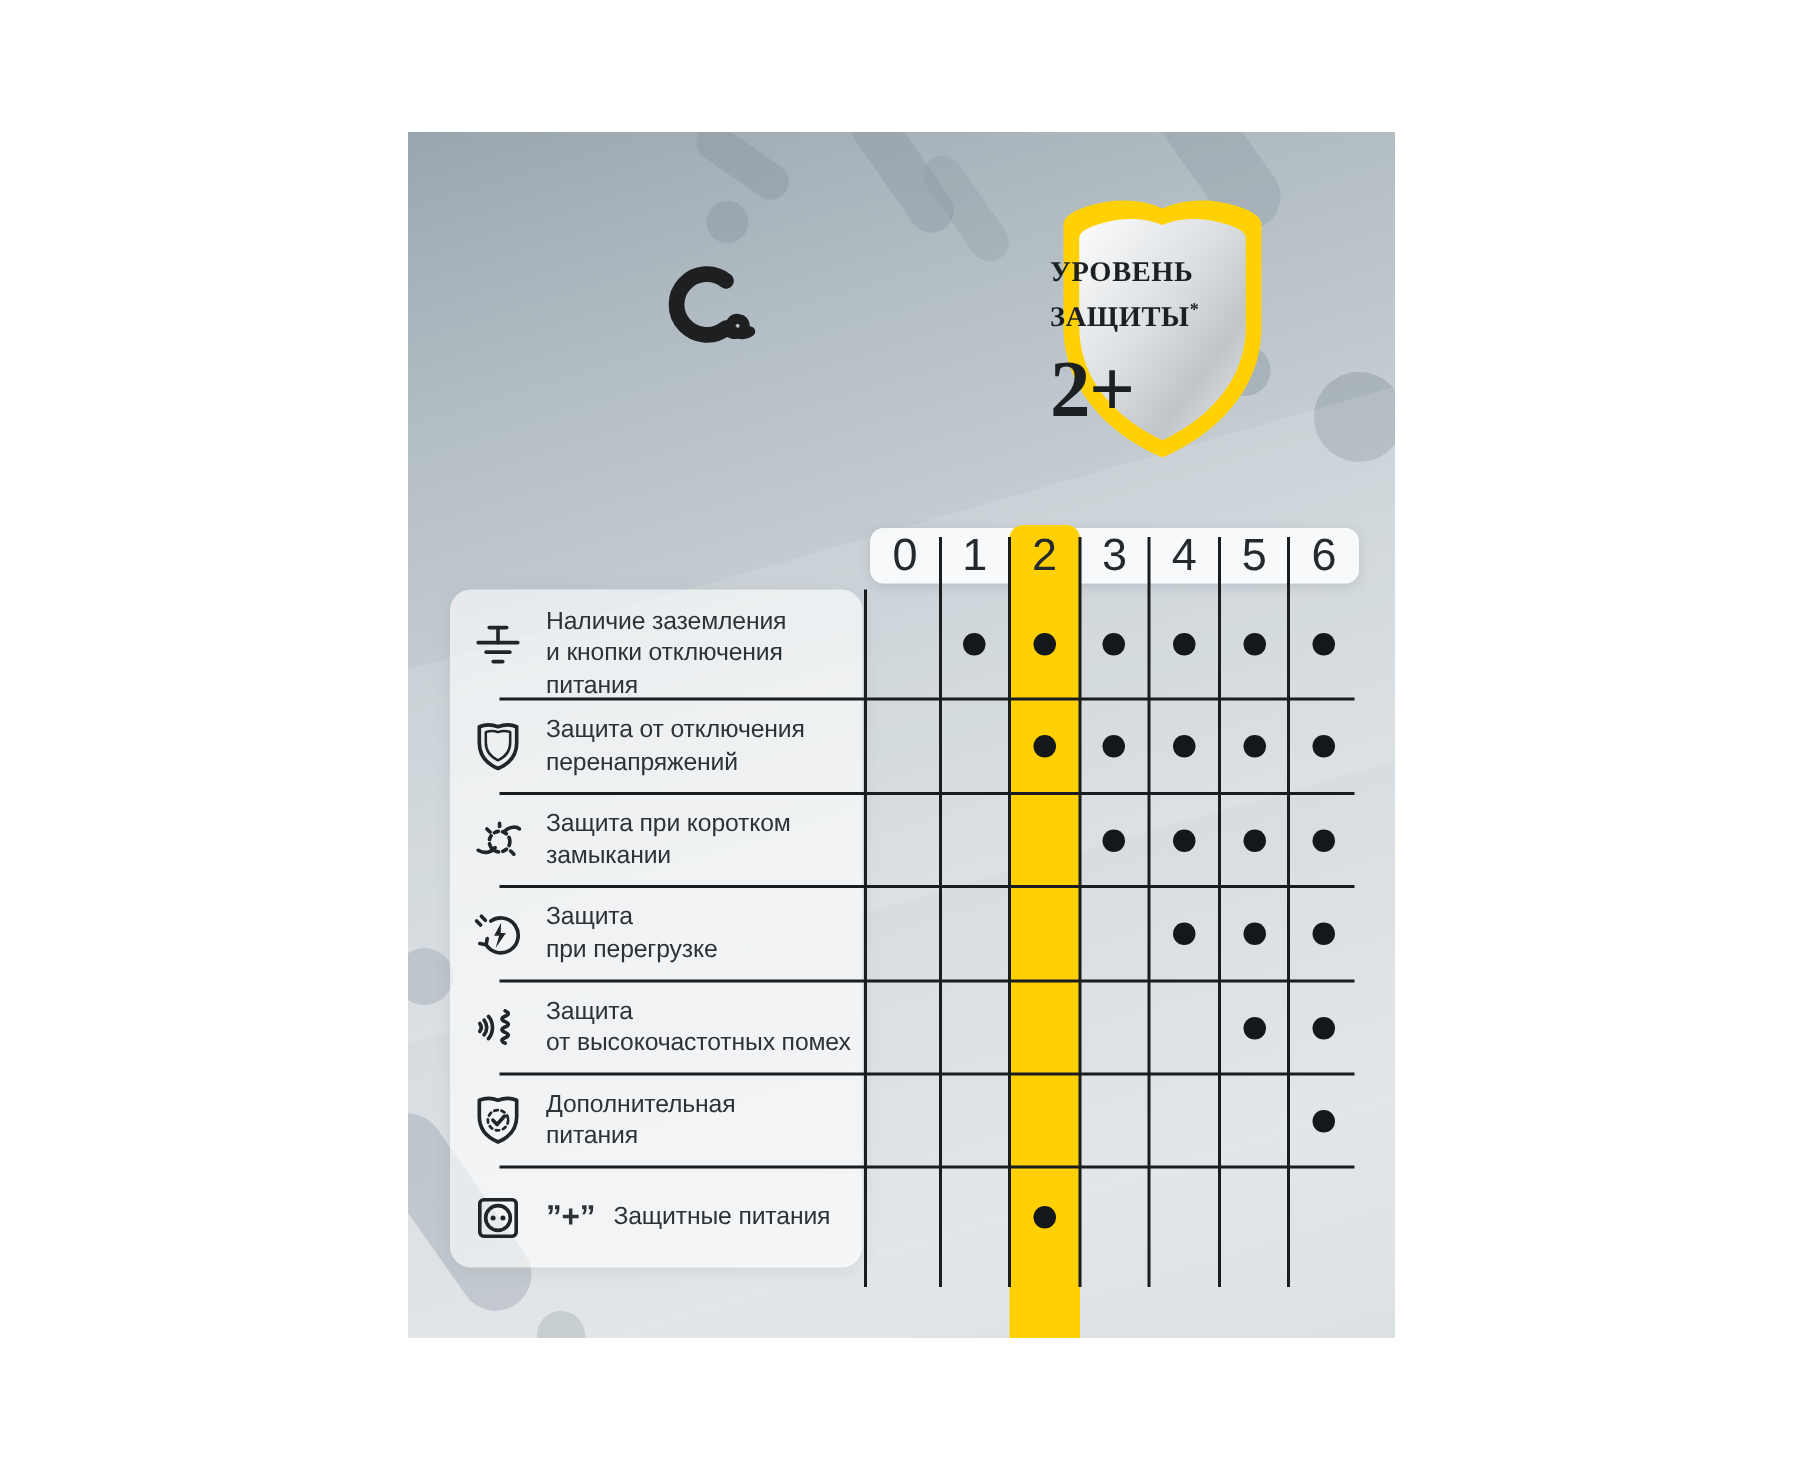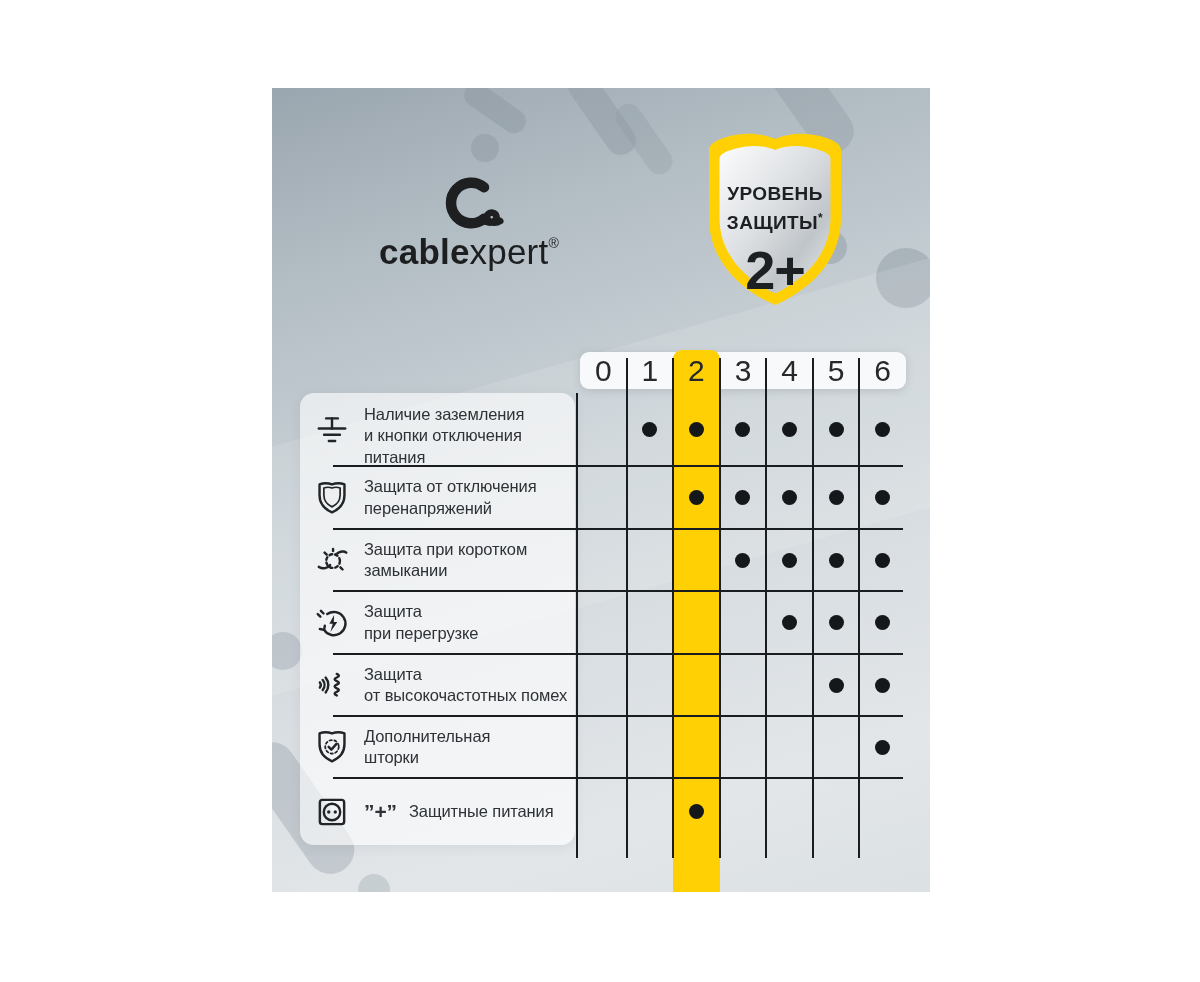--- a/index.html
+++ b/index.html
@@ -11,21 +11,21 @@
   .deco.light{background:#ffffff;}
   
   .logo{position:absolute;left:97px;top:88px;width:200px;text-align:center;color:#1c1e20;}
   .logo svg{display:block;margin:0 auto;}
   .logo-text{font-size:35px;letter-spacing:.2px;margin-top:2px;white-space:nowrap;}
   .logo-text b{font-weight:700;}
   .logo-text .reg{font-size:14px;vertical-align:16px;}
   
   .badge{position:absolute;left:428px;top:42px;width:150px;height:180px;}
   .badge svg{position:absolute;left:0;top:0;}
-  .badge-text{position:absolute;left:0;top:12px;width:100%;text-align:center;color:#1d2022;}
+  .badge-text{position:absolute;left:0;top:0;width:100%;color:#1d2022;font-family:Liberation Serif, serif;}
   .badge-line{font-size:19px;font-weight:700;line-height:24px;letter-spacing:.4px;}
   .badge-line:first-child{margin-top:40px;}
   .badge-line sup{font-size:12px;}
   .badge-value{font-size:54px;font-weight:700;letter-spacing:-1px;margin-top:4px;}
   
   .hdr-bar{position:absolute;border-radius:9px;box-shadow:0 2px 8px rgba(70,80,90,.18);}
   .ycol{position:absolute;border-radius:9px 9px 0 0;}
   .vline,.hline{position:absolute;}
   .hdr-cell{position:absolute;display:flex;align-items:center;justify-content:center;
             font-size:30px;font-weight:400;}
@@ -52,21 +52,20 @@
     <div class="deco" style="left:-8px;top:544px;width:38px;height:38px;border-radius:50%;opacity:.4;"></div>
     <div class="deco" style="left:-46px;top:696px;width:150px;height:48px;border-radius:24px;transform:rotate(55deg);opacity:.35;"></div>
     <div class="deco" style="left:86px;top:786px;width:32px;height:32px;border-radius:50%;opacity:.3;"></div>
     <div class="deco light" style="left:-90px;top:260px;width:900px;height:240px;transform:rotate(-16deg);opacity:.12;"></div>
 
     <div class="logo">
       <svg width="76" height="54" viewBox="0 0 100 72">
         <path d="M70 15 A27 27 0 1 0 70 57" fill="none" stroke="#1d1f21" stroke-width="14" stroke-linecap="round"></path>
         <path d="M68 56 c3 6 11 8 16 4 c4.5 -3.5 3 -10 -2.5 -11 c-5 -1 -9 3.5 -7 8 c2.5 5.5 11 7 17 3" fill="none" stroke="#1d1f21" stroke-width="9" stroke-linecap="round"></path>
       </svg>
-      <div class="logo-text"><b>cable</b><span>xpert</span><span class="reg">®</span></div>
     </div>
 
     <div class="badge">
       <svg width="150" height="180" viewBox="0 0 150 180">
         <defs>
           <linearGradient id="silver" x1="0" y1="0" x2="1" y2="1">
             <stop offset="0" stop-color="#fbfcfd"></stop>
             <stop offset="0.45" stop-color="#dcdfe2"></stop>
             <stop offset="0.72" stop-color="#c0c5c9"></stop>
             <stop offset="1" stop-color="#e9ebed"></stop>
@@ -180,21 +179,21 @@
         <div class="dot" style="left: 556.64px; top: 589.5px; background: rgb(21, 24, 26);"></div>
         <div class="dot" style="left: 603.212px; top: 589.5px; background: rgb(21, 24, 26);"></div>
         <div class="row-icon" style="left: 41px; top: 640px;"><svg viewBox="0 0 36 36" width="38" height="38">
             <g fill="none" stroke="#212428" stroke-width="2.3" stroke-linecap="round" stroke-linejoin="round">
               <path d="M18 5.2 C14.5 3.8 10 3.6 6.2 5.2 L6.2 15.5 C6.2 23.5 11 28.6 18 31.6 C25 28.6 29.8 23.5 29.8 15.5 L29.8 5.2 C26 3.6 21.5 3.8 18 5.2 Z"></path>
               <circle cx="18" cy="17.8" r="6.4" stroke-width="1.7" stroke-dasharray="2.2 2.4"></circle>
               <path d="M14.8 17.8 l2.6 2.7 l4.6 -5.2"></path>
             </g>
           </svg></div>
         <div class="row-label" style="left: 92px; top: 628px; height: 62px; width: 215px; color: rgb(46, 50, 54);"><span>Дополнительная
-шторки</span></div>
+питания</span></div>
         <div class="dot" style="left: 603.212px; top: 651.5px; background: rgb(21, 24, 26);"></div>
         <div class="row-icon" style="left: 41px; top: 704.5px;"><svg viewBox="0 0 36 36" width="38" height="38">
             <g fill="none" stroke="#212428" stroke-width="2.3" stroke-linecap="round" stroke-linejoin="round">
               <rect x="6.5" y="6.5" width="23" height="23" rx="2.5"></rect>
               <circle cx="18" cy="18" r="7.8"></circle>
             </g>
             <circle cx="14.9" cy="18" r="1.6" fill="#212428"></circle>
             <circle cx="21.1" cy="18" r="1.6" fill="#212428"></circle>
           </svg></div>
         <div class="row-label" style="left: 92px; top: 690px; height: 67px; width: 215px; color: rgb(46, 50, 54);"><span class="prefix">”+”</span><span>Защитные питания</span></div>

